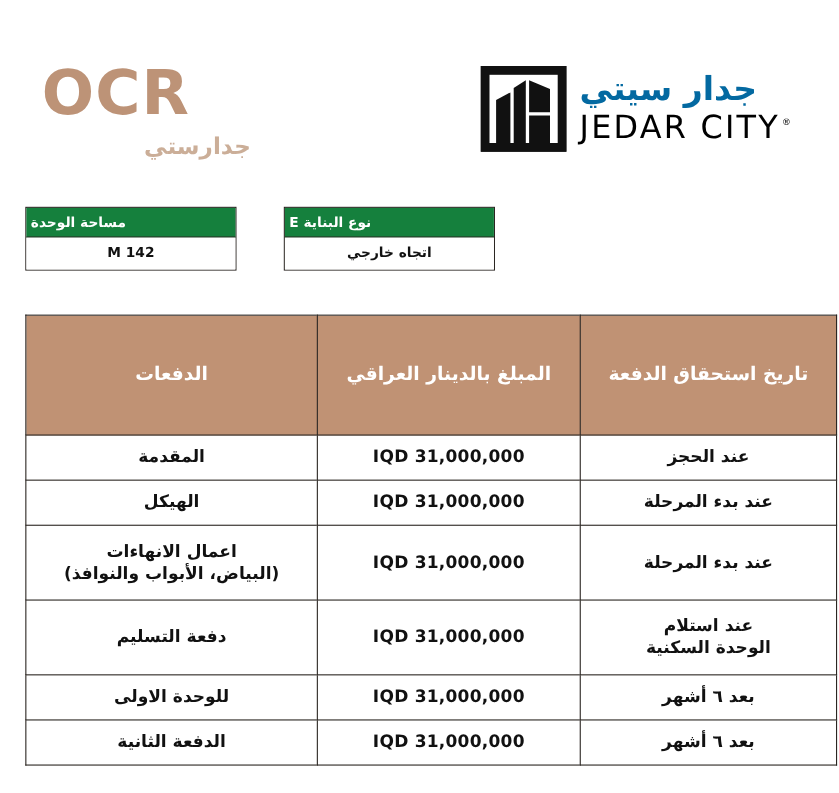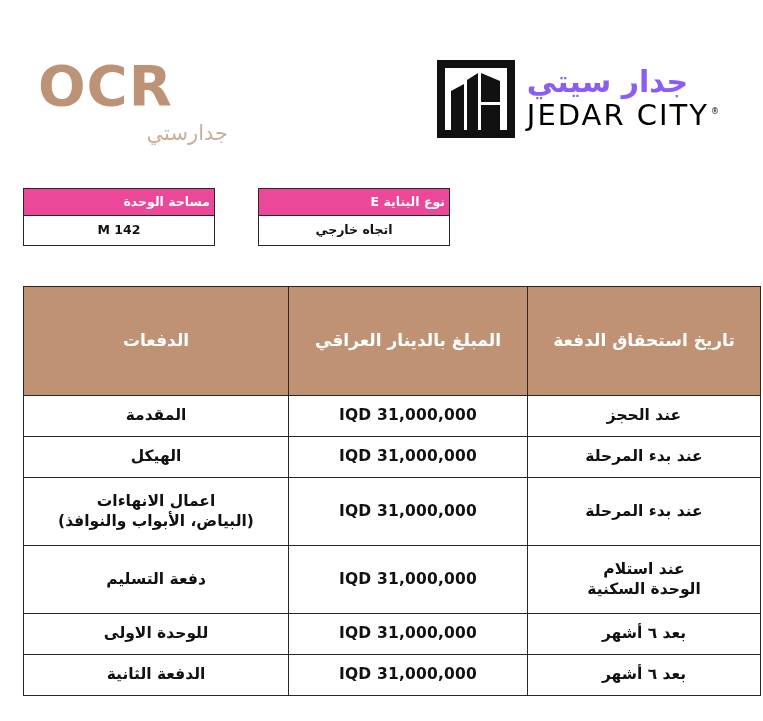--- a/index.html
+++ b/index.html
@@ -36,21 +36,21 @@
     font-size: 56px;
     font-weight: 800;
     letter-spacing: 1px;
     color: #bd9377;
     line-height: 1;
     direction: ltr;
   }
   #ocr-sub {
     margin-top: 9px;
     font-size: 21px;
-    font-weight: 400;
+    font-weight: 700;
     color: #cbae98;
     letter-spacing: 2px;
     line-height: 1;
   }
 
   
   #brand-block {
     position: absolute;
     right: 42px;
     top: 60px;
@@ -67,21 +67,21 @@
     flex: 0 0 auto;
   }
   #brand-mark svg { display: block; }
   #brand-text {
     text-align: left;
     direction: rtl;
   }
   #brand-ar {
     font-size: 30px;
     font-weight: 700;
-    color: #8b5cf6;
+    color: #0369a1;
     line-height: 1.05;
     letter-spacing: 0px;
     white-space: nowrap;
   }
   #brand-en {
     direction: ltr;
     font-size: 29px;
     font-weight: 400;
     color: #000000;
     letter-spacing: 2px;
@@ -106,25 +106,25 @@
   }
   .info-box {
     position: absolute;
     top: 0;
     width: 192px;
     border: 1.5px solid #2b2622;
     box-sizing: border-box;
     background: #ffffff;
   }
   .info-box .ib-head {
-    background: #ec4899;
+    background: #15803d;
     color: #ffffff;
     font-size: 12.5px;
     font-weight: 700;
-    text-align: right;
+    text-align: left;
     padding: 6px 4px 6px;
     line-height: 1.1;
     border-bottom: 1.5px solid #2b2622;
   }
   .info-box .ib-val {
     color: #111111;
     font-size: 12.5px;
     font-weight: 700;
     text-align: center;
     padding: 7px 4px 8px;

